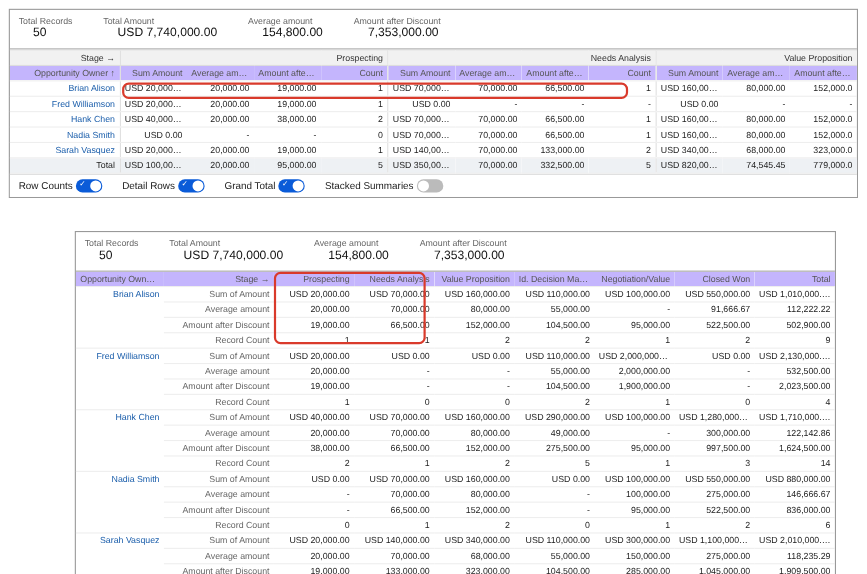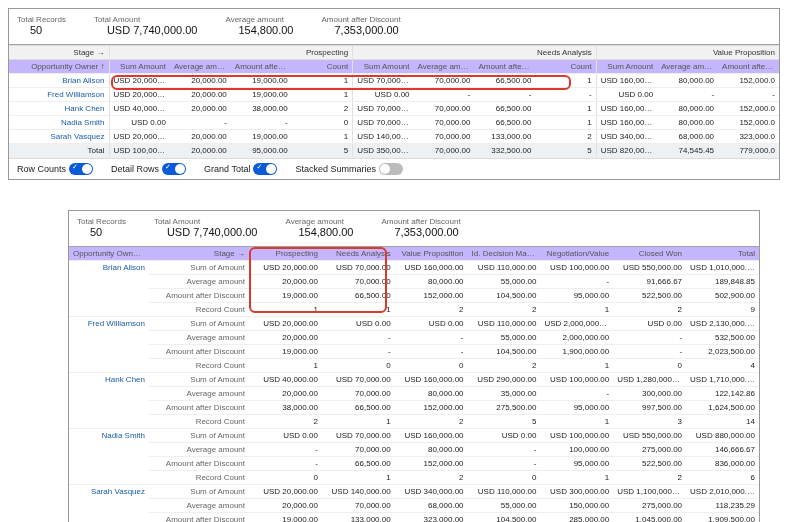--- a/index.html
+++ b/index.html
@@ -243,21 +243,21 @@
             <td>USD 1,010,000.00</td>
           </tr>
           <tr>
             <td class="left metric-label">Average amount</td>
             <td>20,000.00</td>
             <td>70,000.00</td>
             <td>80,000.00</td>
             <td>55,000.00</td>
             <td>-</td>
             <td>91,666.67</td>
-            <td>189,848.85</td>
+            <td>112,222.22</td>
           </tr>
           <tr>
             <td class="left metric-label">Amount after Discount</td>
             <td>19,000.00</td>
             <td>66,500.00</td>
             <td>152,000.00</td>
             <td>104,500.00</td>
             <td>95,000.00</td>
             <td>522,500.00</td>
             <td>502,900.00</td>
@@ -322,21 +322,21 @@
             <td>USD 290,000.00</td>
             <td>USD 100,000.00</td>
             <td>USD 1,280,000.00</td>
             <td>USD 1,710,000.00</td>
           </tr>
           <tr>
             <td class="left metric-label">Average amount</td>
             <td>20,000.00</td>
             <td>70,000.00</td>
             <td>80,000.00</td>
-            <td>35,000.00</td>
+            <td>49,000.00</td>
             <td>-</td>
             <td>300,000.00</td>
             <td>122,142.86</td>
           </tr>
           <tr>
             <td class="left metric-label">Amount after Discount</td>
             <td>38,000.00</td>
             <td>66,500.00</td>
             <td>152,000.00</td>
             <td>275,500.00</td>

